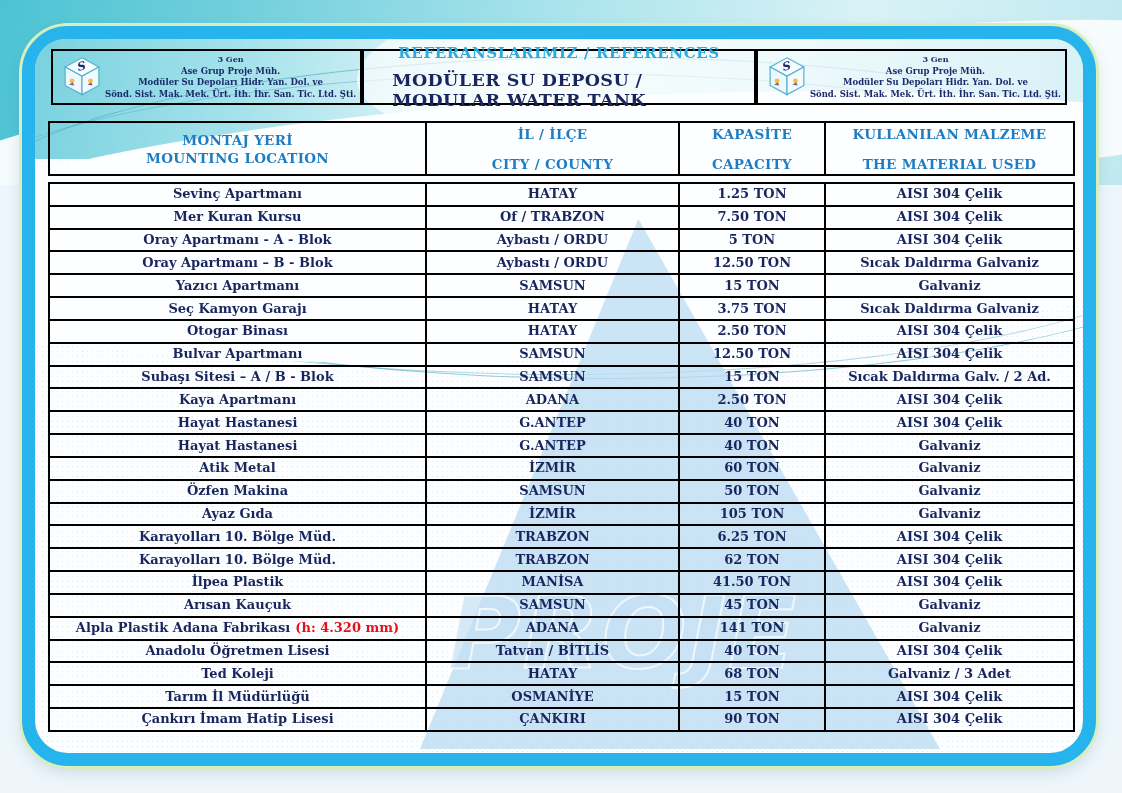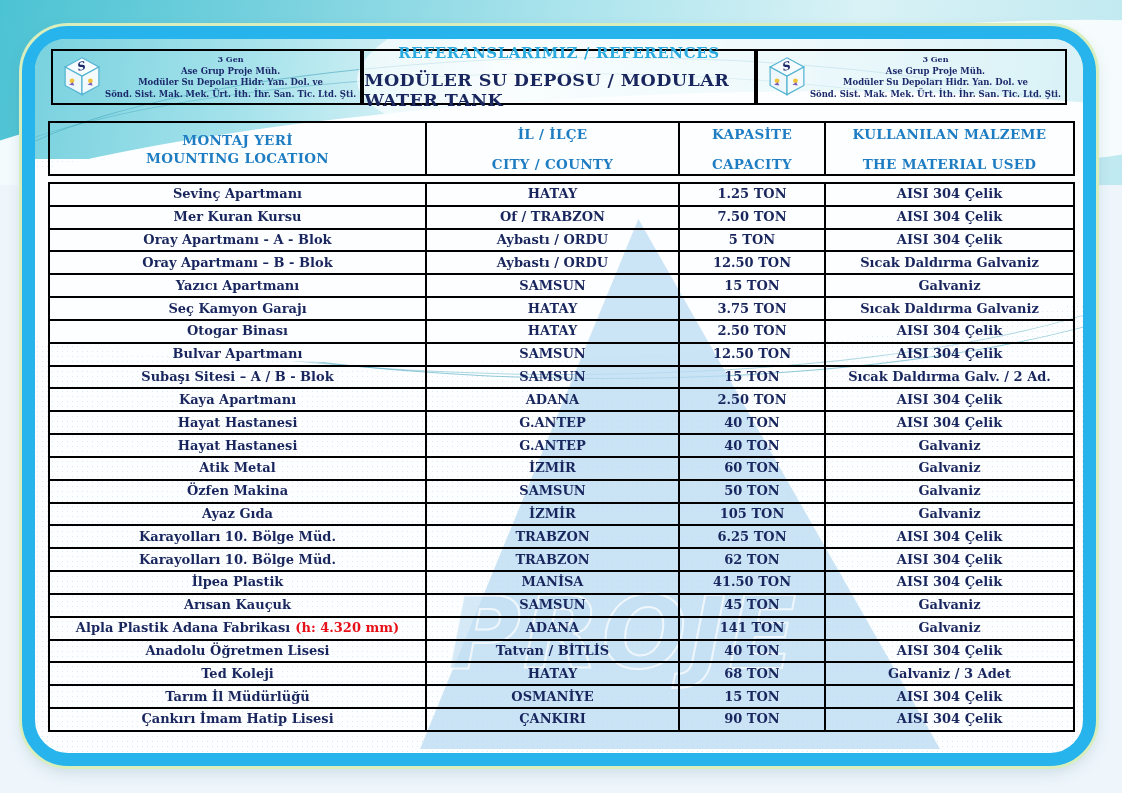--- a/index.html
+++ b/index.html
@@ -51,21 +51,21 @@
     color:rgba(196,223,244,.7);-webkit-text-stroke:2px rgba(255,255,255,.7);}
   
   .header-row{position:absolute;left:16px;top:10px;right:16px;height:56px;display:flex;z-index:2;}
   .hbox{box-sizing:border-box;border:2.5px solid #000;background:transparent;}
   .logo-box{flex:0 0 301px;display:flex;align-items:center;padding:2px 4px 2px 6px;}
   .title-box{flex:1;display:flex;flex-direction:column;align-items:center;justify-content:center;gap:8px;}
   .logo-lines{flex:1;text-align:center;color:#1c2a6b;font-weight:bold;
     font-size:8.5px;line-height:11.5px;white-space:nowrap;}
   .logo-lines div:first-child{font-size:8px;}
   .title1{color:#2baadf;font-weight:bold;font-size:15px;letter-spacing:.6px;}
-  .title2{color:#19265e;font-weight:bold;font-size:17.5px;letter-spacing:.4px;}
+  .title2{color:#19265e;font-weight:bold;font-size:17.5px;letter-spacing:.4px;padding-left:28px;}
   .cube{flex:0 0 46px;}
   
   .cols{display:grid;grid-template-columns:375px 253px 146px 1fr;}
   .thead{position:absolute;left:13px;top:82px;width:1027px;height:55px;box-sizing:border-box;
     border:2.5px solid #000;z-index:2;background:transparent;}
   .th{display:flex;flex-direction:column;align-items:center;justify-content:center;
     color:#1e7dc2;font-weight:bold;font-size:13.5px;line-height:18px;letter-spacing:.3px;}
   .th+.th{border-left:2.5px solid #000;gap:12px;}
   .tbody{position:absolute;left:13px;top:143px;width:1027px;height:550px;box-sizing:border-box;
     border:2px solid #000;z-index:2;display:flex;flex-direction:column;background:transparent;}

